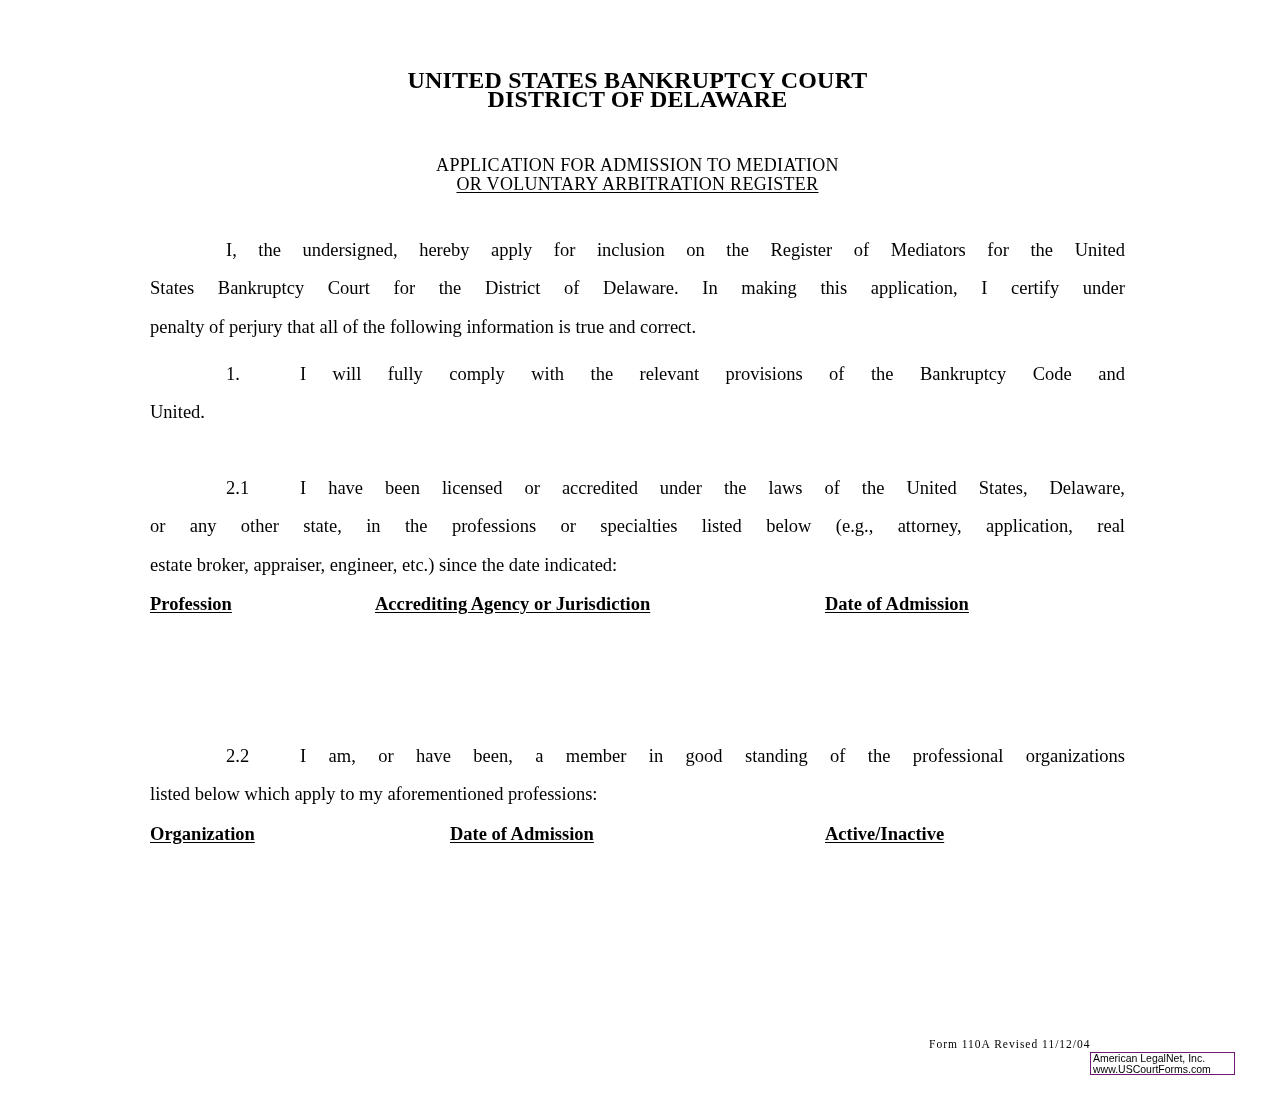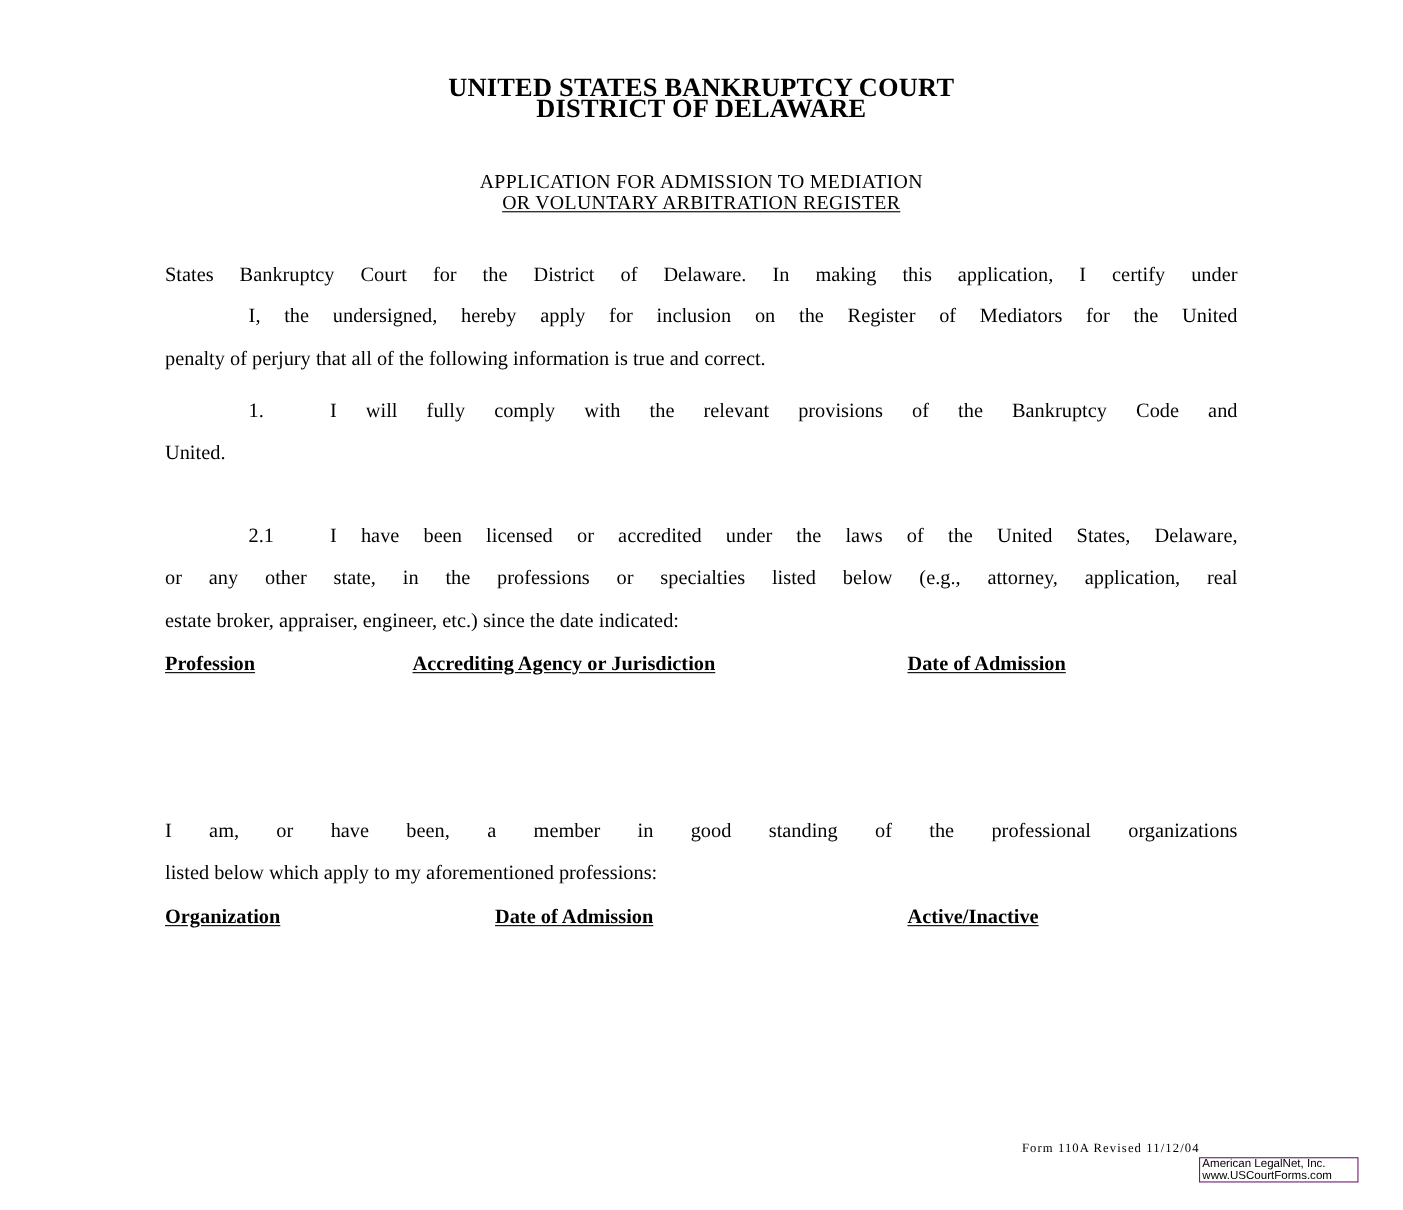--- a/index.html
+++ b/index.html
@@ -92,22 +92,22 @@
 
 <div class="abs court-title" style="top:71px;">UNITED STATES BANKRUPTCY COURT</div>
 <div class="abs court-title" style="top:90px;">DISTRICT OF DELAWARE</div>
 
 <div class="abs form-title" style="top:156px;">APPLICATION FOR ADMISSION TO MEDIATION</div>
 <div class="abs form-title" style="top:175px;">
   <span class="underline">OR VOLUNTARY ARBITRATION REGISTER</span>
 </div>
 
 <div class="abs para" style="top:231px;">
+  <span class="line" style="padding-left:76px;">I, the undersigned, hereby apply for inclusion on the Register of Mediators for the United</span>
   <span class="line">States Bankruptcy Court for the District of Delaware.  In making this application, I certify under</span>
-  <span class="line" style="padding-left:76px;">I, the undersigned, hereby apply for inclusion on the Register of Mediators for the United</span>
   <span class="line last">penalty of perjury that all of the following information is true and correct.</span>
 </div>
 
 <div class="abs para" style="top:355px;">
   <span class="line" style="display:flex; white-space:nowrap;">
     <span class="indent-num" style="width:150px; padding-left:76px; box-sizing:border-box; flex:none;">1.</span>
     <span style="flex:1; text-align:justify; text-align-last:justify;">I will fully comply with the relevant provisions of the Bankruptcy Code and</span>
   </span>
   <span class="line last">United.</span>
 </div>
@@ -120,20 +120,21 @@
   <span class="line">or any other state, in the professions or specialties listed below (e.g., attorney, application, real</span>
   <span class="line last">estate broker, appraiser, engineer, etc.) since the date indicated:</span>
 </div>
 
 <div class="abs col-head" style="left:150px; top:594px;">Profession</div>
 <div class="abs col-head" style="left:375px; top:594px;">Accrediting Agency or Jurisdiction</div>
 <div class="abs col-head" style="left:825px; top:594px;">Date of Admission</div>
 
 <div class="abs para" style="top:737px;">
   <span class="line" style="display:flex; white-space:nowrap;">
+    <span class="indent-num" style="width:150px; padding-left:76px; box-sizing:border-box; flex:none;">2.2</span>
     <span style="flex:1; text-align:justify; text-align-last:justify;">I am, or have been, a member in good standing of the professional organizations</span>
   </span>
   <span class="line last">listed below which apply to my aforementioned professions:</span>
 </div>
 
 <div class="abs col-head" style="left:150px; top:824px;">Organization</div>
 <div class="abs col-head" style="left:450px; top:824px;">Date of Admission</div>
 <div class="abs col-head" style="left:825px; top:824px;">Active/Inactive</div>
 
 <div class="abs form-rev">Form 110A Revised 11/12/04</div>

